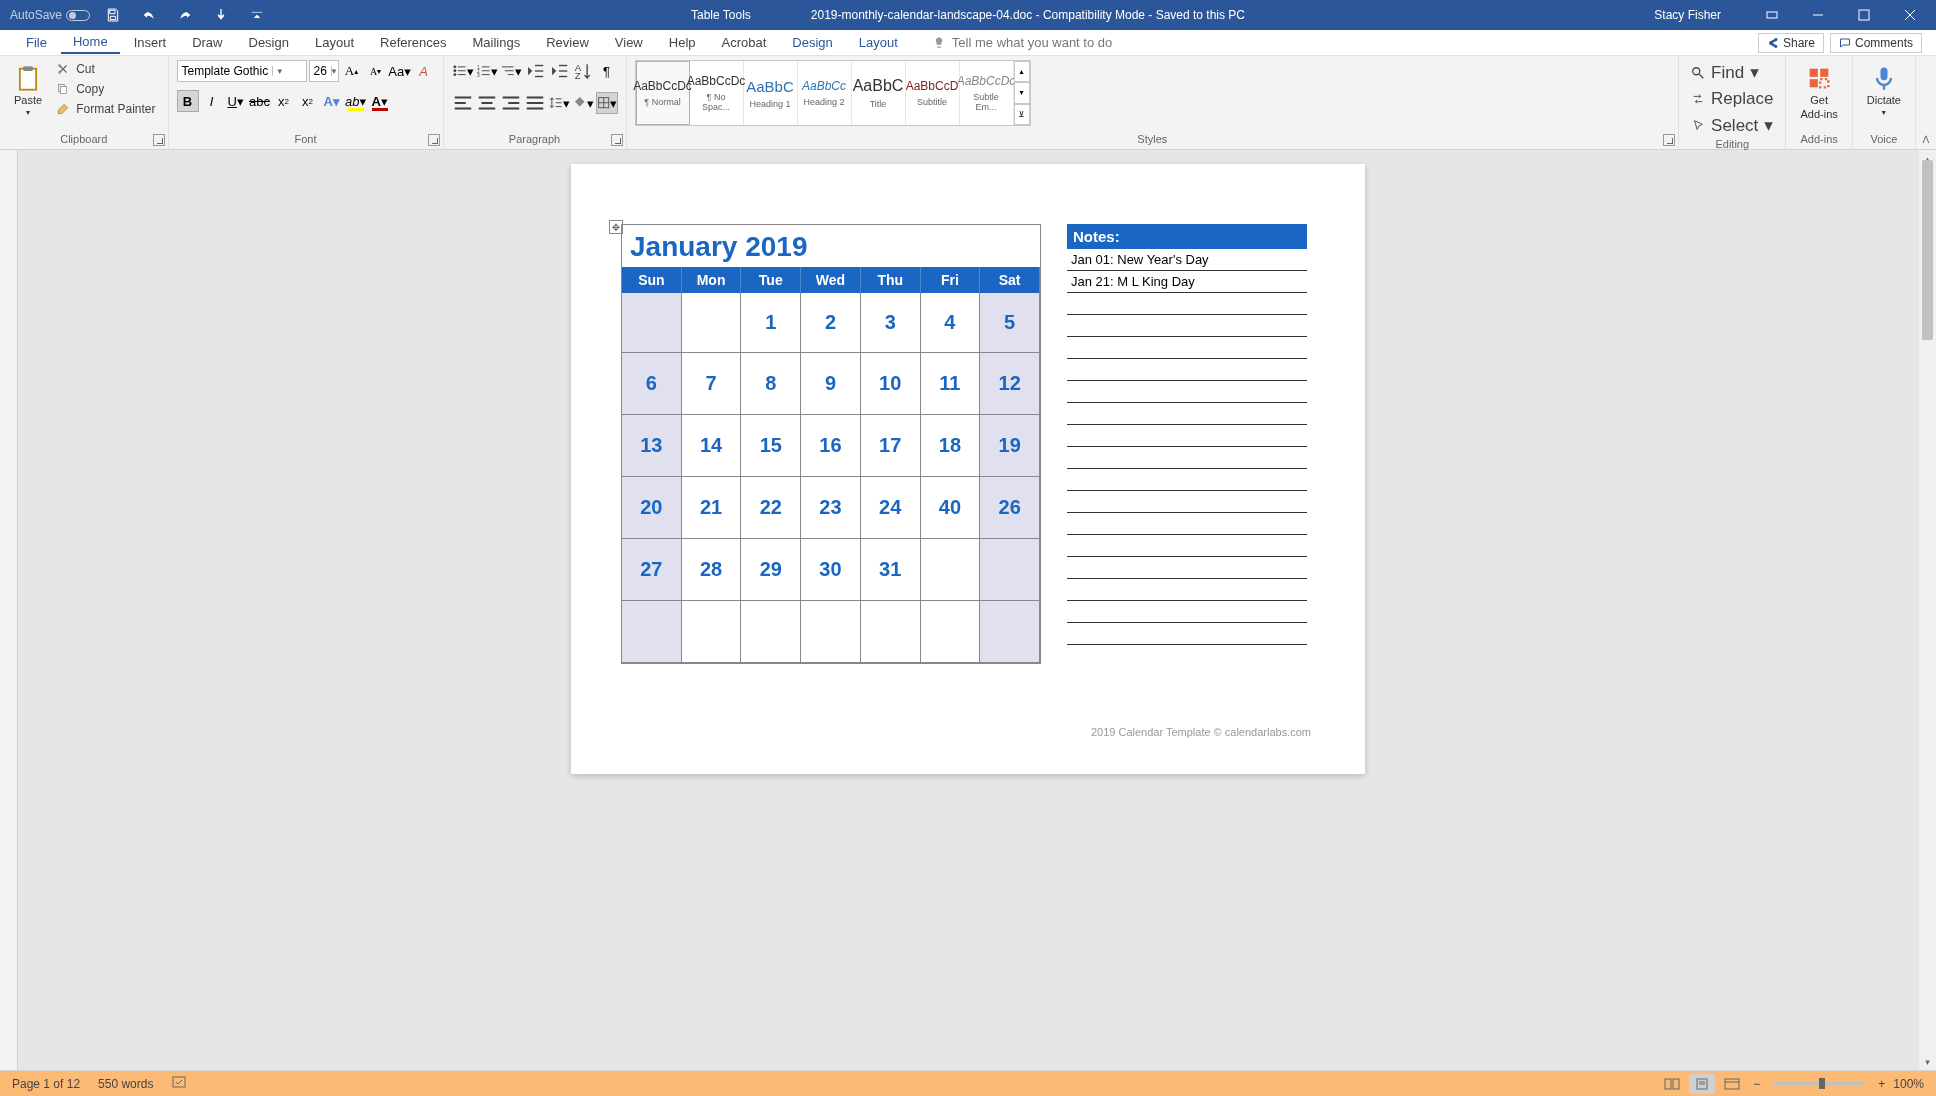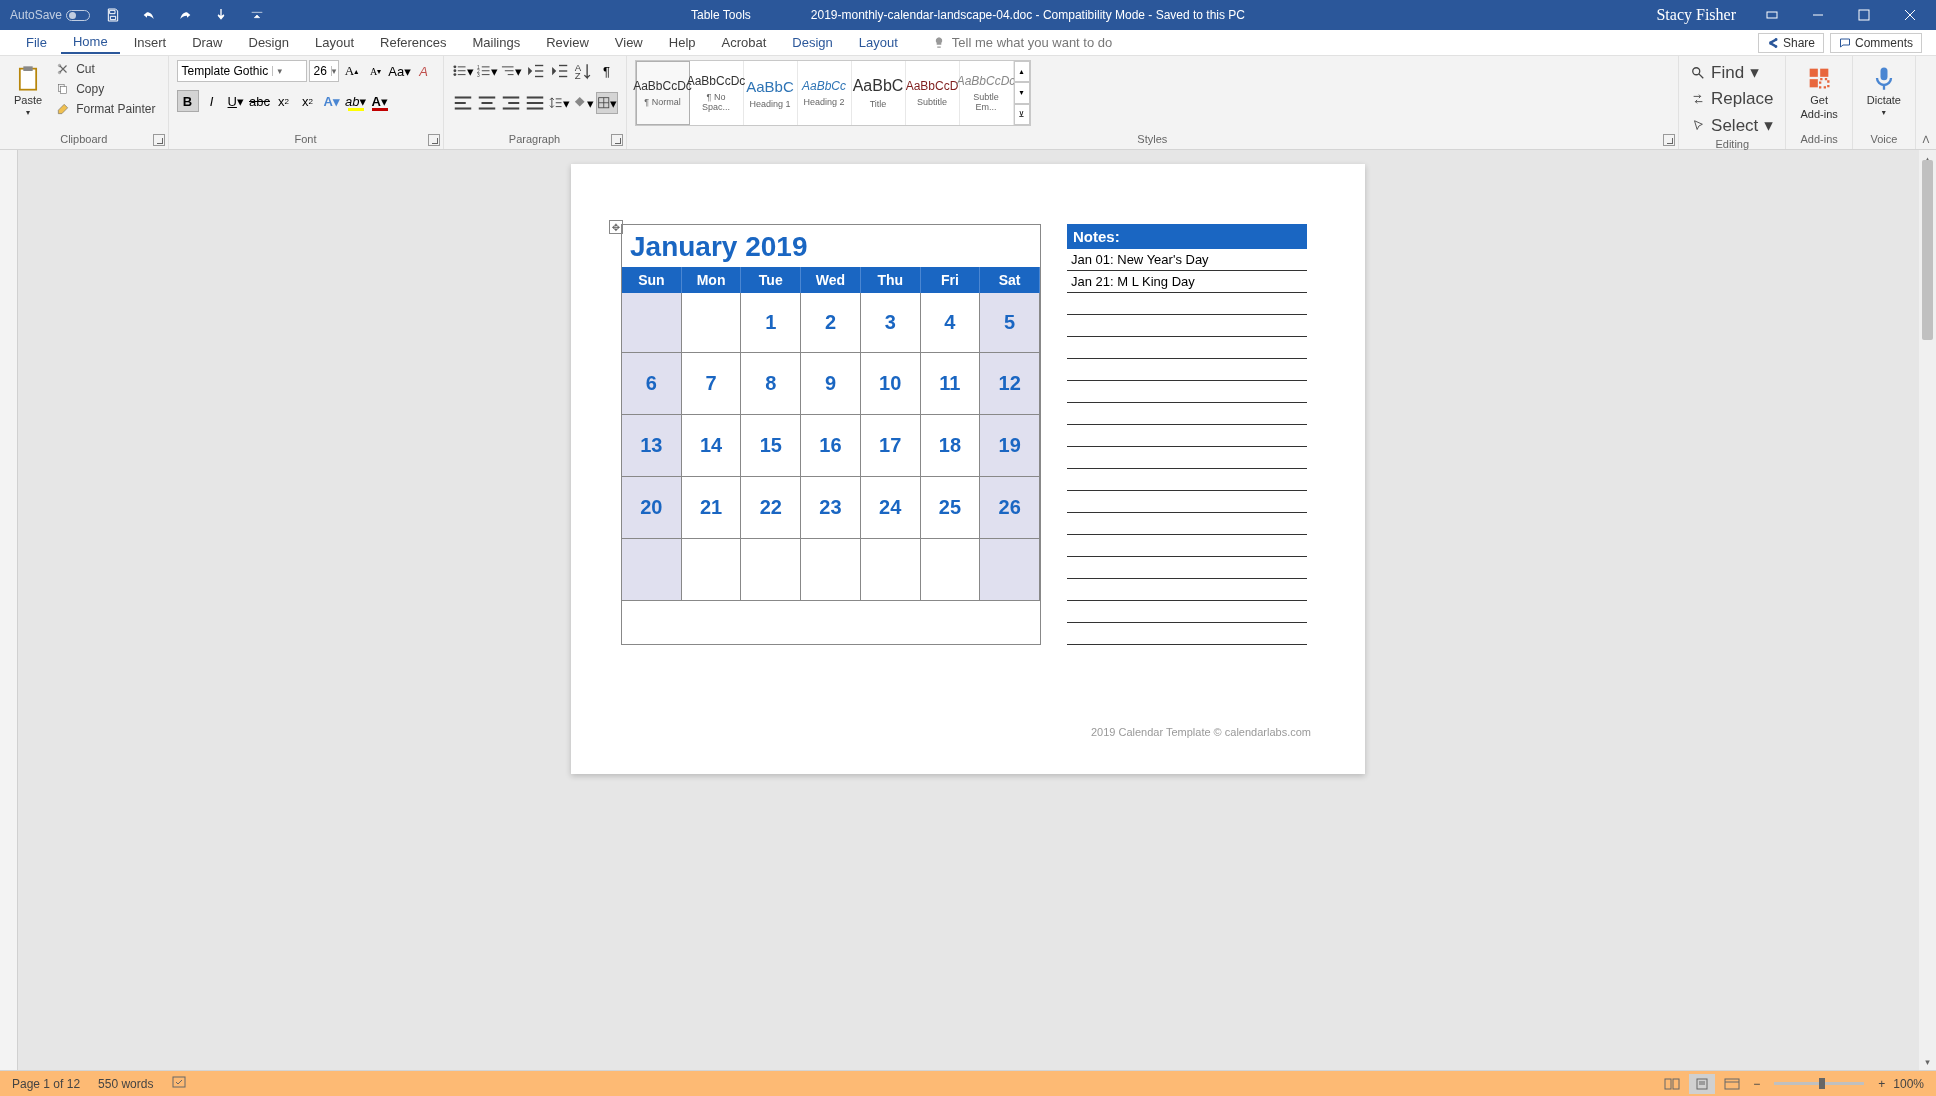--- a/index.html
+++ b/index.html
@@ -10,21 +10,21 @@
 .titlebar .left { display:flex; align-items:center; gap:10px; padding-left:10px; }
 .autosave { display:flex; align-items:center; gap:4px; opacity:.7; }
 .toggle { width:24px; height:11px; border:1px solid #fff; border-radius:6px; position:relative; }
 .toggle::after { content:""; position:absolute; width:7px; height:7px; background:#fff; border-radius:50%; left:2px; top:1px; }
 .qat-btn { width:26px; height:26px; display:flex; align-items:center; justify-content:center; cursor:pointer; }
 .qat-btn svg { width:16px; height:16px; fill:#fff; }
 .titlebar .center { position:absolute; left:50%; transform:translateX(-50%); display:flex; align-items:center; gap:60px; }
 .tabletools { font-size:12px; }
 .doc-title { font-size:12px; }
 .titlebar .right { margin-left:auto; display:flex; align-items:center; gap:6px; padding-right:6px; }
-.user { font-size:16px; margin-right:10px;font-family:Liberation Serif, serif; }
+.user { font-size:12px; margin-right:25px; }
 .winbtn { width:40px; height:30px; display:flex; align-items:center; justify-content:center; cursor:pointer; }
 .winbtn svg { width:12px; height:12px; stroke:#fff; fill:none; stroke-width:1; }
 
 
 .ribbon-tabs { background:#fff; height:26px; display:flex; align-items:center; border-bottom:1px solid #e1e1e1; padding-left:14px; gap:2px; }
 .rtab { padding:3px 12px; font-size:13px; color:#444; cursor:pointer; }
 .rtab.file { color:#2b579a; }
 .rtab.active { color:#2b579a; border-bottom:2px solid #2b579a; }
 .ribbon-tabs .right-cmds { margin-left:auto; display:flex; gap:6px; padding-right:14px; }
 .sharebtn { border:1px solid #ccc; padding:2px 8px; font-size:12px; color:#333; display:flex; align-items:center; gap:4px; cursor:pointer; }
@@ -528,22 +528,31 @@
                 <div class="cal-cell">17</div>
                 <div class="cal-cell">18</div>
                 <div class="cal-cell wkend">19</div>
               </div>
               <div class="cal-row">
                 <div class="cal-cell wkend">20</div>
                 <div class="cal-cell">21</div>
                 <div class="cal-cell">22</div>
                 <div class="cal-cell">23</div>
                 <div class="cal-cell">24</div>
-                <div class="cal-cell">25</div>
+                <div class="cal-cell">40</div>
                 <div class="cal-cell wkend">26</div>
+              </div>
+              <div class="cal-row">
+                <div class="cal-cell wkend">27</div>
+                <div class="cal-cell">28</div>
+                <div class="cal-cell">29</div>
+                <div class="cal-cell">30</div>
+                <div class="cal-cell">31</div>
+                <div class="cal-cell"></div>
+                <div class="cal-cell wkend"></div>
               </div>
               <div class="cal-row">
                 <div class="cal-cell wkend"></div>
                 <div class="cal-cell"></div>
                 <div class="cal-cell"></div>
                 <div class="cal-cell"></div>
                 <div class="cal-cell"></div>
                 <div class="cal-cell"></div>
                 <div class="cal-cell wkend"></div>
               </div>

